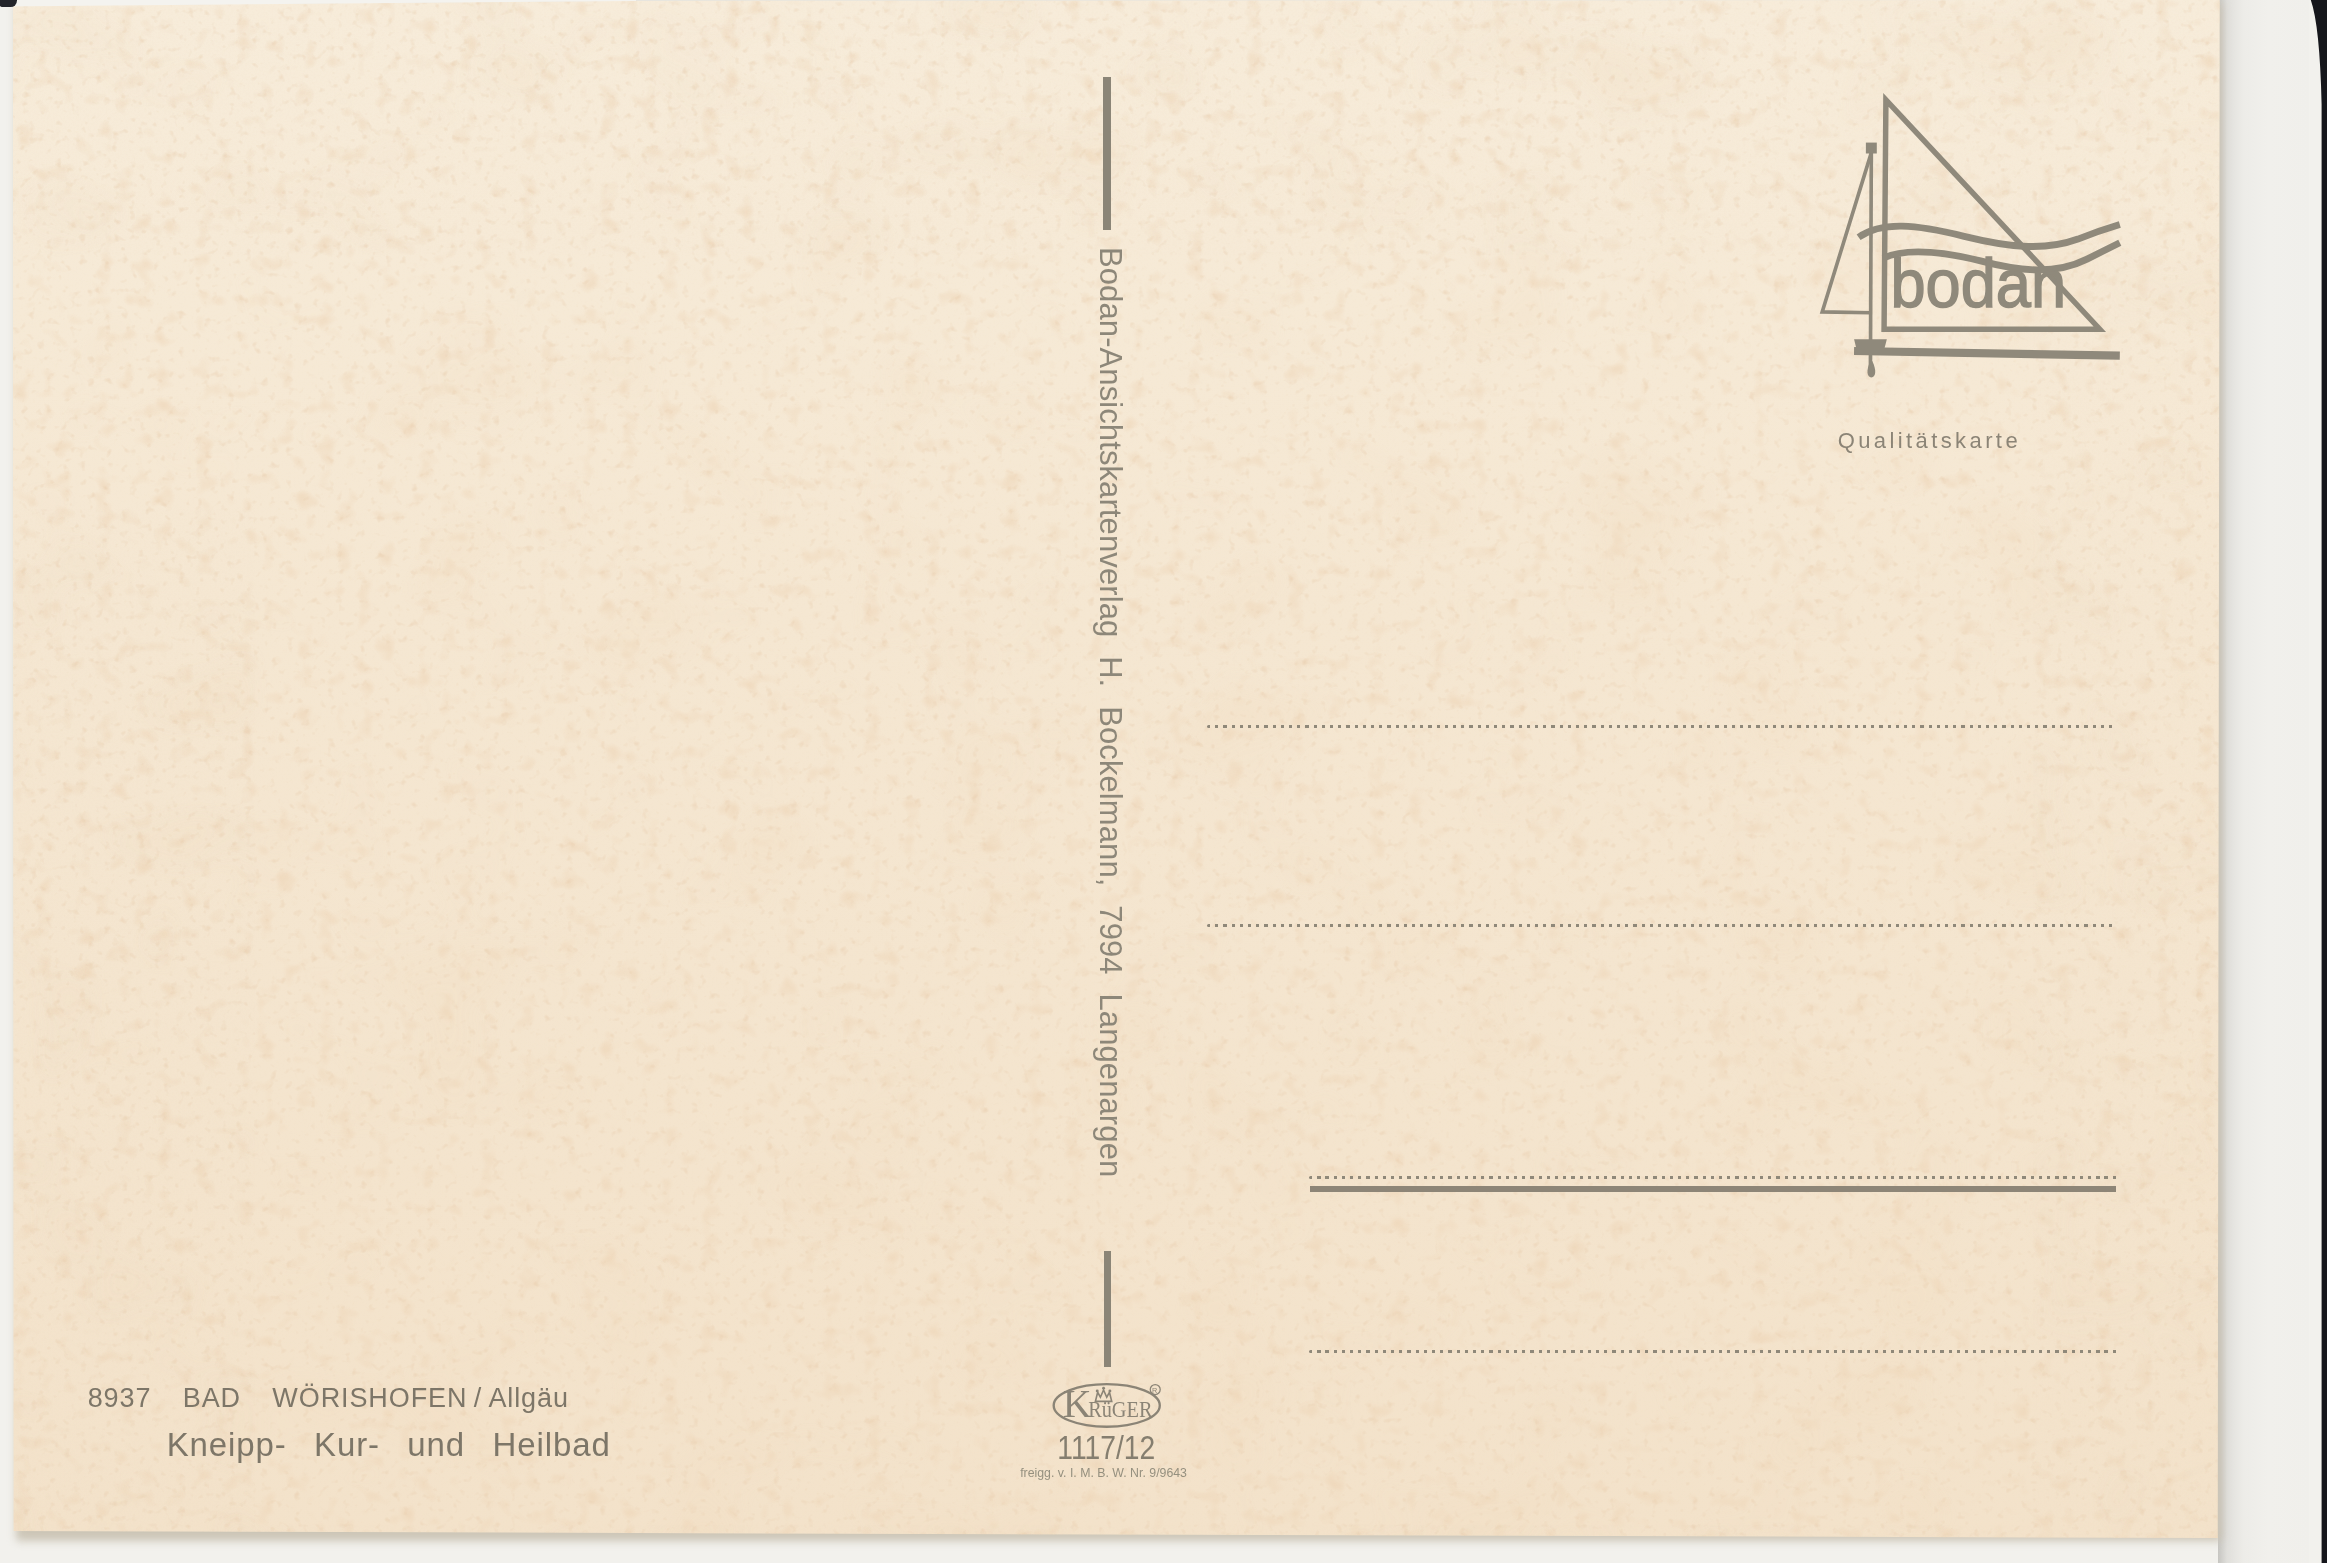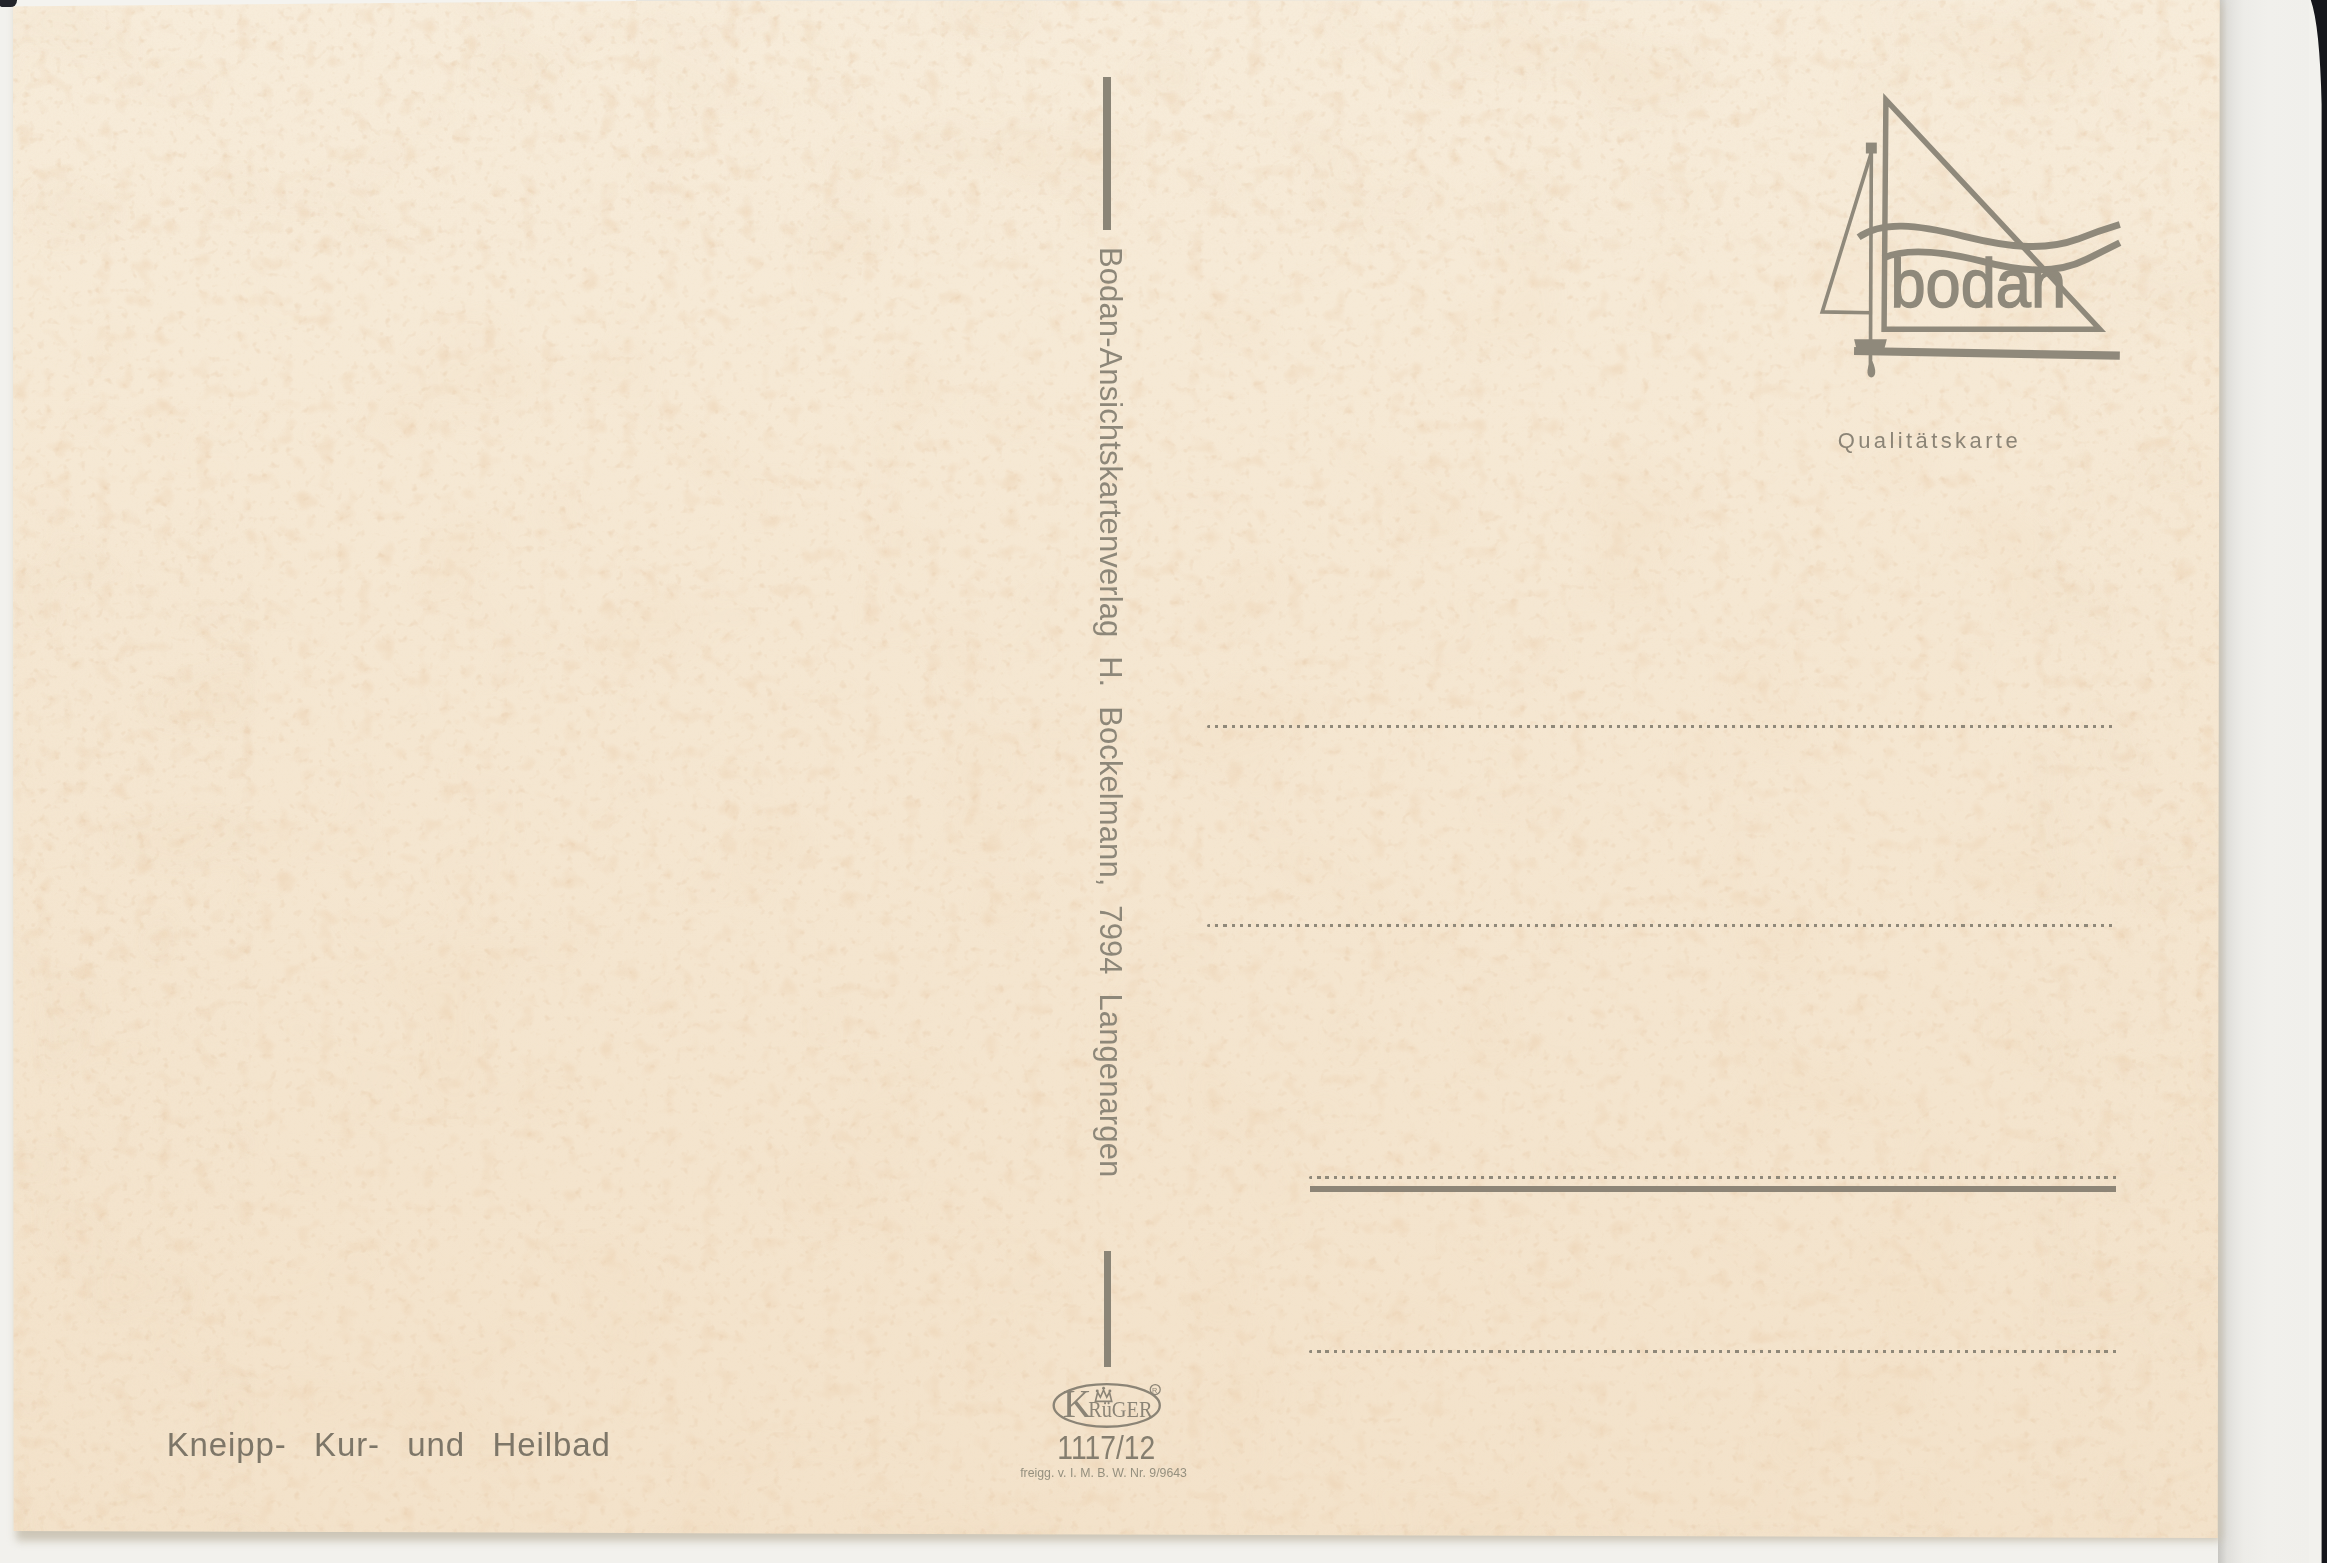--- a/index.html
+++ b/index.html
@@ -81,20 +81,21 @@
     <div class="abs dots" style="left:1194px;top:725px;width:909px;"></div>
 
     <div class="abs dots" style="left:1194px;top:924px;width:909px;"></div>
 
     <div class="abs dots" style="left:1296px;top:1176px;width:809px;"></div>
 
     <div class="abs" style="left:1297px;top:1186px;width:806px;height:5.9px;background:#8d8577;"></div>
 
     <div class="abs dots" style="left:1296px;top:1350px;width:809px;"></div>
 
+    <div class="abs" style="left:75px;top:1383px;font-size:27px;letter-spacing:0.9px;word-spacing:7.3px;color:#7d7668;">8937&nbsp; BAD&nbsp; WÖRISHOFEN / Allgäu</div>
 
     <div class="abs" style="left:154px;top:1426px;font-size:33px;letter-spacing:0.9px;word-spacing:3.6px;color:#7d7668;">Kneipp-&nbsp; Kur-&nbsp; und&nbsp; Heilbad</div>
 
     <svg class="abs" style="left:987px;top:1356px;" width="218" height="136" viewBox="0 0 240 150">
 
       <ellipse cx="117.5" cy="54.5" rx="58.5" ry="23.5" fill="none" stroke="#8b8476" stroke-width="2.6"></ellipse>
 
       <text x="69" y="67" font-family="Liberation Serif, serif" font-size="44px" fill="#8b8476">K</text>
       <text x="97" y="67" font-family="Liberation Serif, serif" font-size="25px" textLength="71" lengthAdjust="spacingAndGlyphs" fill="#8b8476">RüGER</text>
 

